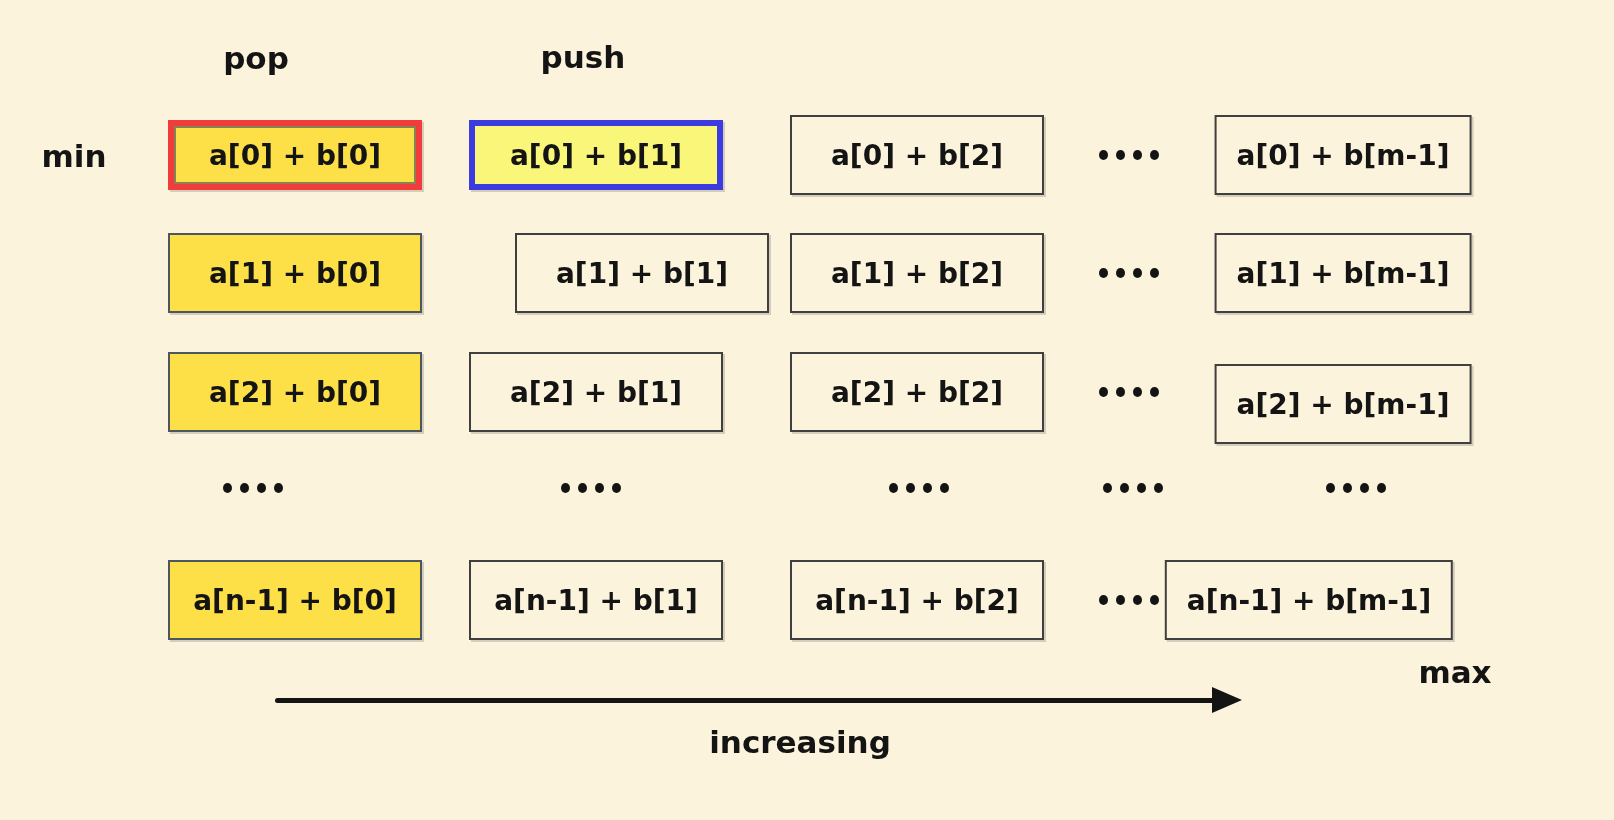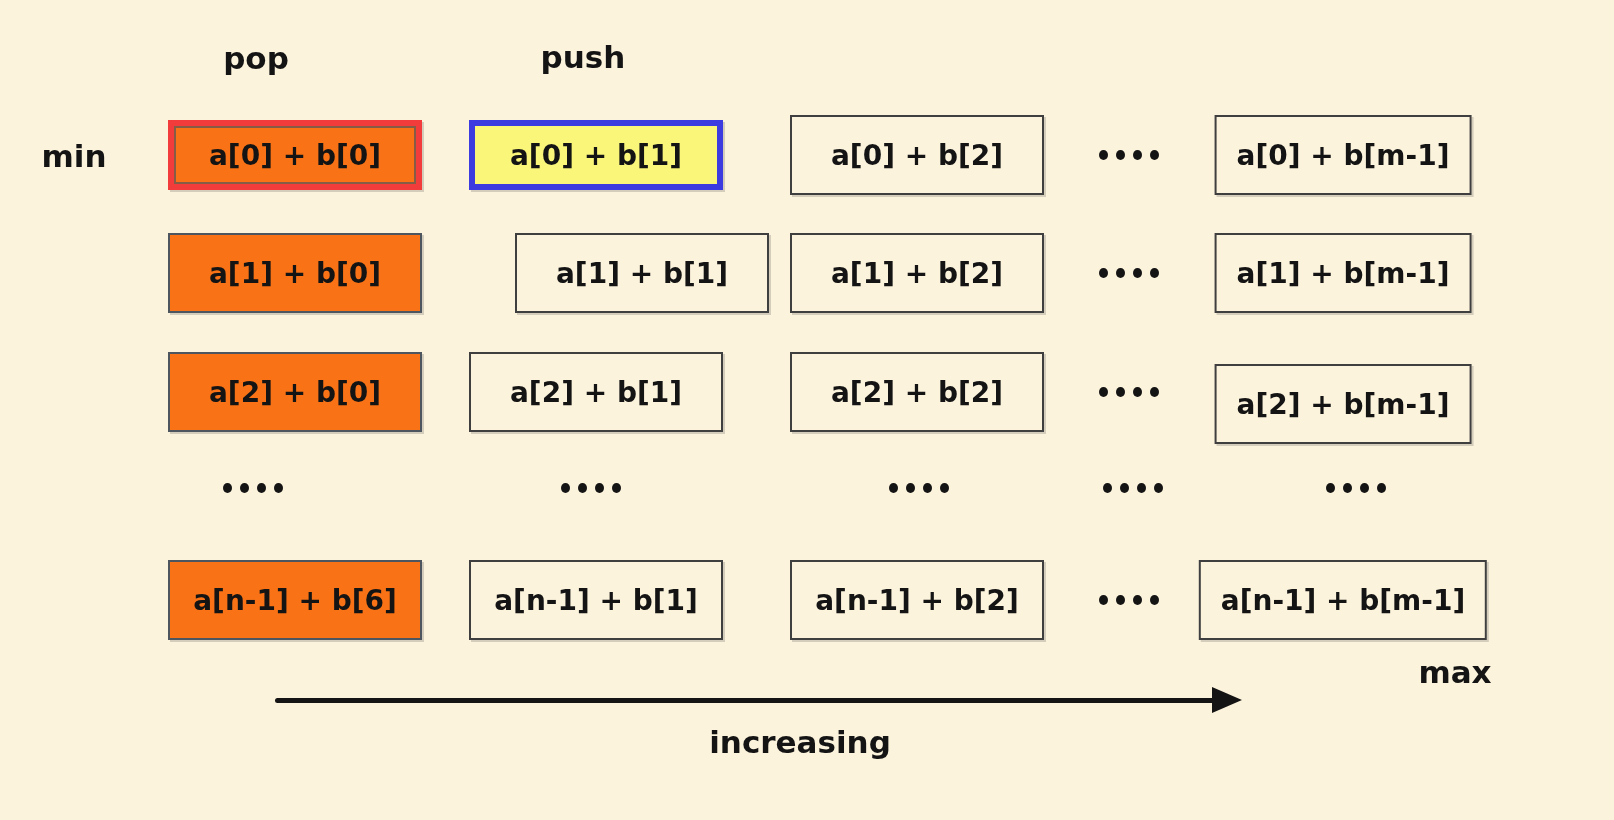--- a/index.html
+++ b/index.html
@@ -44,21 +44,21 @@
     min-width: 254px;
     padding: 0 20px;
     border: 2px solid #3f3f3f;
     background: #FCF3DC;
     font-size: 28px;
     font-weight: bold;
     white-space: nowrap;
     box-shadow: 2px 2px 0 rgba(90, 90, 90, 0.25);
   }
   .box.fill-blue {
-    background: #f97316;
+    background: #fde047;
     border-color: #4d565e;
     margin-left: 48px;
   }
   .box.ring-red {
     height: 70px;
     border: 6px solid #F23B3B;
     box-shadow: inset 0 0 0 2px rgba(70, 80, 95, 0.65), 2px 2px 0 rgba(90, 90, 90, 0.25);
   }
   .box.ring-blue {
     height: 70px;
@@ -215,37 +215,37 @@
           <i></i>
           <i></i>
           <i></i>
           <i></i>
         </div>
     </div>
   </div>
 
   <div class="row" style="top:567px;">
     <div class="cell" style="left:271px;">
-      <div class="box fill-blue">a[n-1] + b[6]</div>
+      <div class="box fill-blue">a[n-1] + b[0]</div>
     </div>
     <div class="cell" style="left:596px;">
       <div class="box">a[n-1] + b[1]</div>
     </div>
     <div class="cell" style="left:917px;">
       <div class="box">a[n-1] + b[2]</div>
     </div>
     <div class="cell" style="left:1129px;">
       <div class="dots" title="....">
           <i></i>
           <i></i>
           <i></i>
           <i></i>
         </div>
     </div>
-    <div class="cell" style="left:1343px;">
+    <div class="cell" style="left:1309px;">
       <div class="box">a[n-1] + b[m-1]</div>
     </div>
   </div>
 
   <div>
     <div class="arrow-line"></div>
     <div class="arrow-head"></div>
     <div class="lbl" style="left:800px; top:742px;">increasing</div>
   </div>
 

